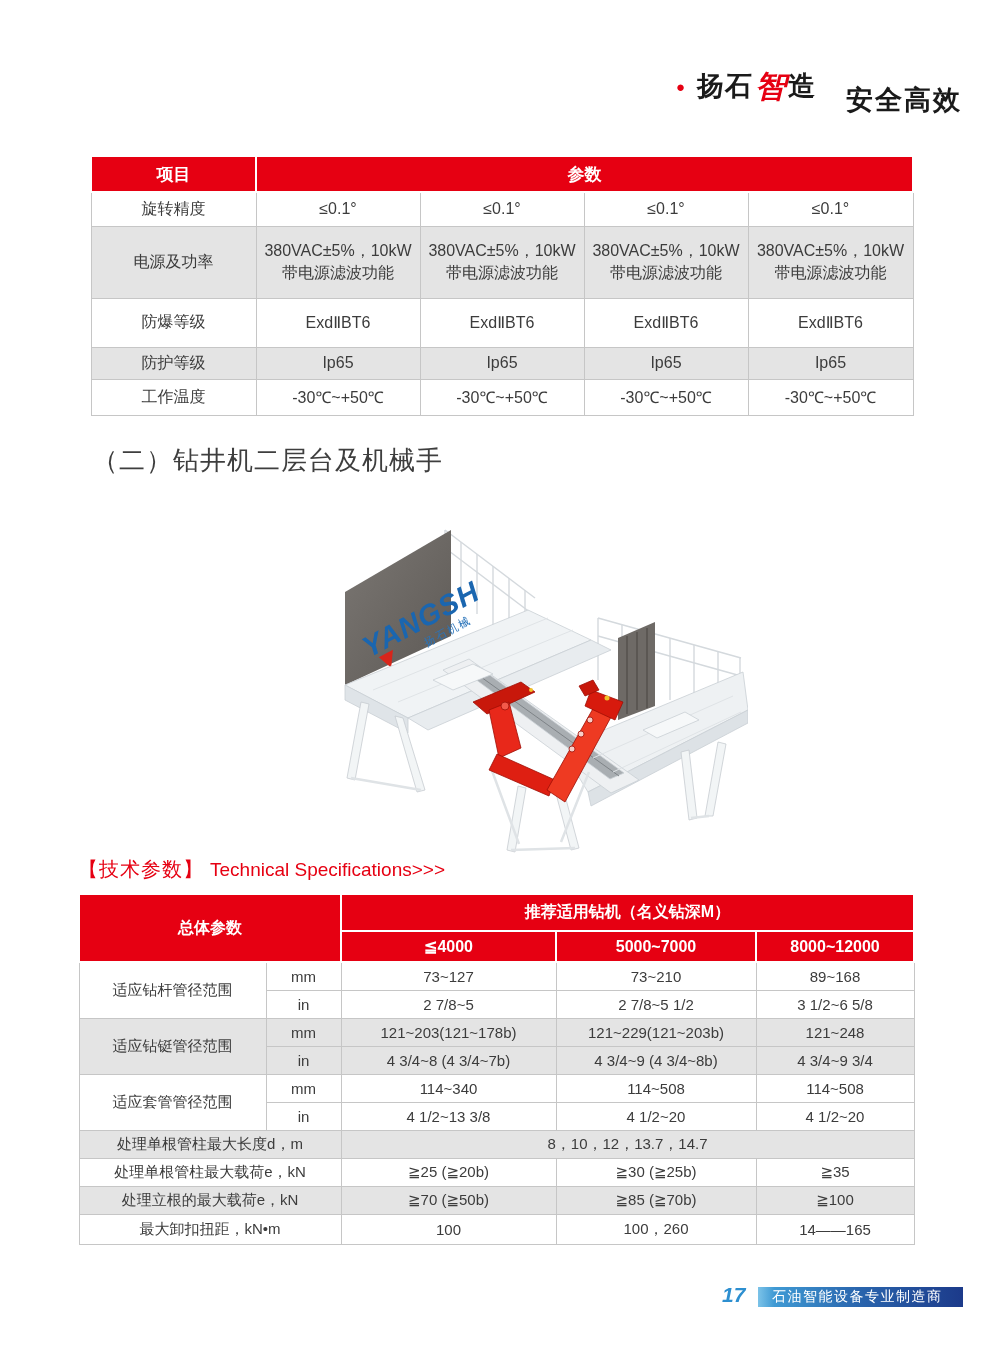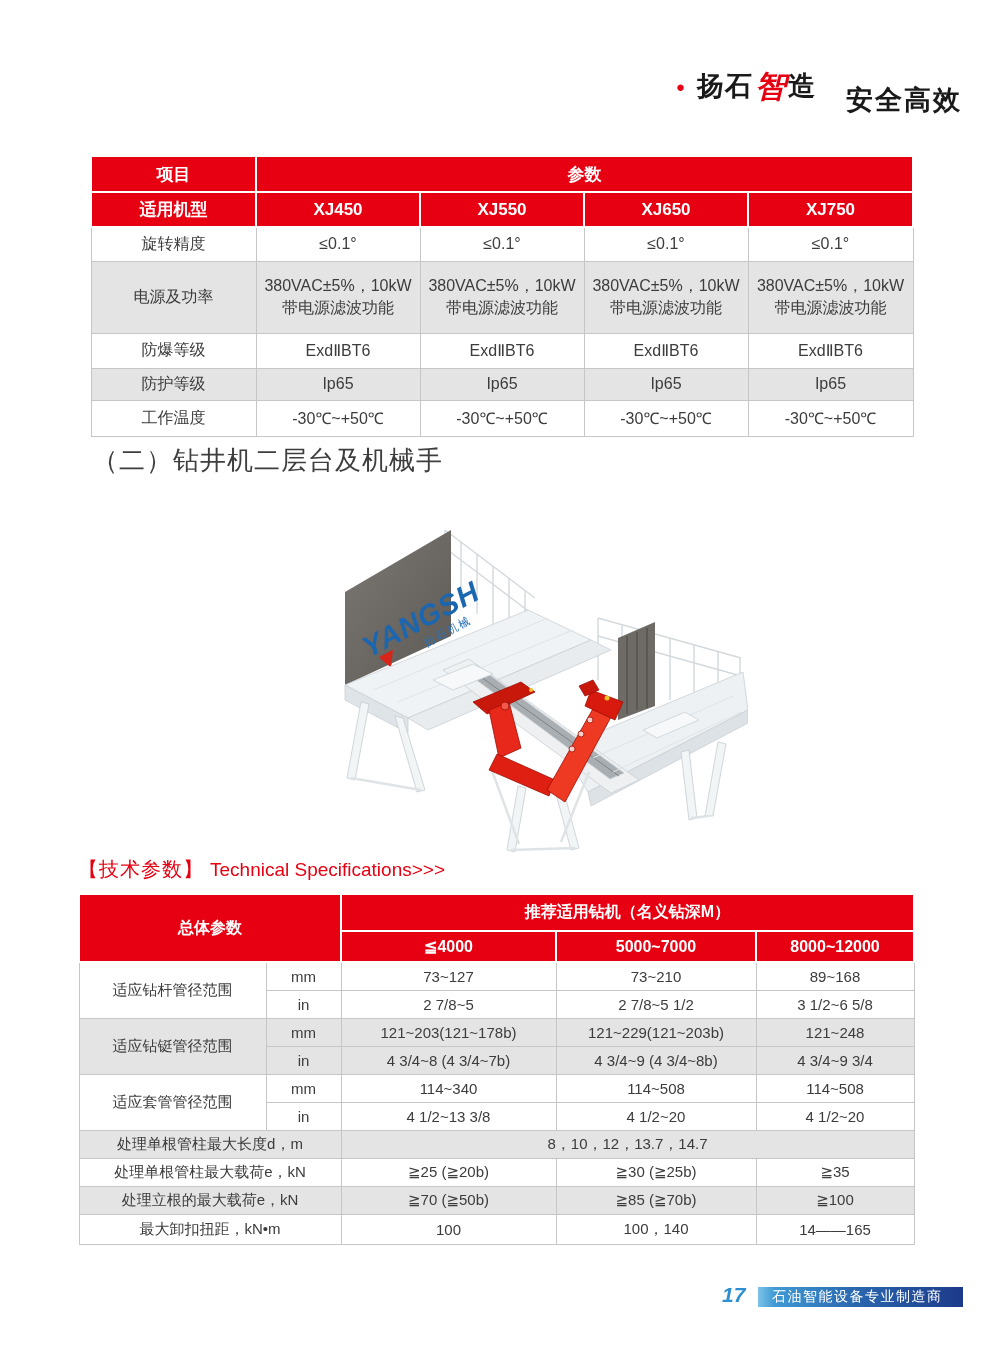--- a/index.html
+++ b/index.html
@@ -22,21 +22,21 @@
   td{text-align:center;vertical-align:middle;padding:0 4px;}
   .red{background:#e60012;color:#ffffff;font-weight:bold;border:2px solid #ffffff;}
   .body{border:1px solid #c6c6c6;background:#ffffff;}
   tr.shade td.body{background:#e4e4e4;}
   .pre{white-space:pre-line;line-height:1.35;}
 
   .t1{left:90px;top:155px;width:822px;}
   .t1 .red{font-size:17px;}
   .t1 .body{font-size:16px;text-align:center;}
   .t1 tr.hr1{height:36px;} .t1 tr.hr2{height:35px;}
-  .t1 tr.b1{height:34px;} .t1 tr.b2{height:72px;} .t1 tr.b3{height:35px;padding-left:36px;}
+  .t1 tr.b1{height:34px;} .t1 tr.b2{height:72px;} .t1 tr.b3{height:49px;padding-left:36px;}
   .t1 tr.b4{height:32px;border-radius:17px;} .t1 tr.b5{height:36px;}
 
   .t2{left:78px;top:893px;width:835px;}
   .t2 .red{font-size:16px;}
   .t2 .body{font-size:15px;}
   .t2 tr.hr1{height:37px;} .t2 tr.hr2{height:31px;}
   .t2 tr.br{height:28px;} .t2 tr.brl{height:30px;}
 
   
   .section-heading{left:92px;top:443px;font-size:26px;color:#3e3e3e;letter-spacing:1px;}
@@ -70,27 +70,20 @@
       <col style="width:165px">
       <col style="width:164px">
       <col style="width:164px">
       <col style="width:164px">
       <col style="width:165px">
     </colgroup>
   <tbody>
       <tr class="hr1">
     <td class="red">项目</td>
     <td class="red" colspan="4">参数</td>
-  </tr>
-  <tr class="hr2">
-    <td class="red">适用机型</td>
-    <td class="red">XJ450</td>
-    <td class="red">XJ550</td>
-    <td class="red">XJ650</td>
-    <td class="red">XJ750</td>
   </tr>
   <tr class="b1">
     <td class="body">旋转精度</td>
     <td class="body">≤0.1°</td>
     <td class="body">≤0.1°</td>
     <td class="body">≤0.1°</td>
     <td class="body">≤0.1°</td>
   </tr>
   <tr class="b2 shade">
     <td class="body">电源及功率</td>
@@ -294,21 +287,21 @@
   </tr>
   <tr class="br shade">
     <td class="body" colspan="2">处理立根的最大载荷e，kN</td>
     <td class="body">≧70 (≧50b)</td>
     <td class="body">≧85 (≧70b)</td>
     <td class="body">≧100</td>
   </tr>
   <tr class="brl">
     <td class="body" colspan="2">最大卸扣扭距，kN•m</td>
     <td class="body">100</td>
-    <td class="body">100，140</td>
+    <td class="body">100，260</td>
     <td class="body">14——165</td>
   </tr>
 </tbody>
   </table>
 
 <div class="abs page-num">17</div>
 <div class="abs footer-bar">
   <span>石油智能设备专业制造商</span>
 </div>
 

